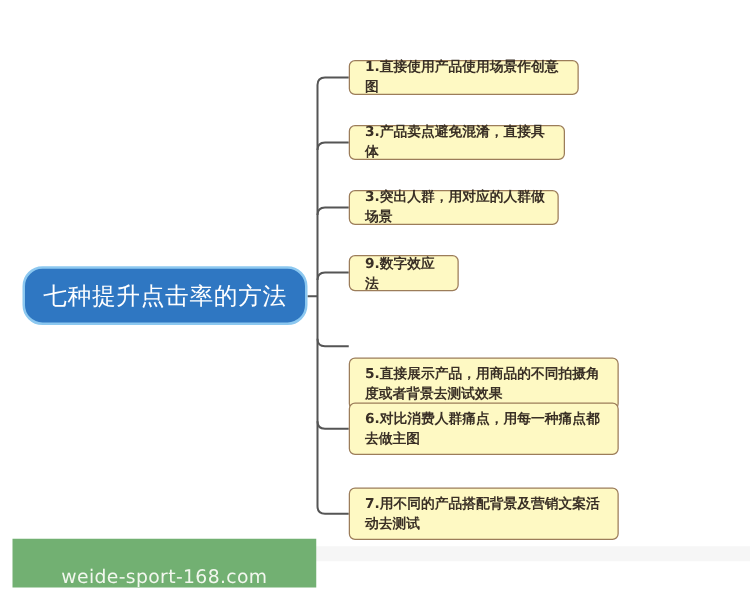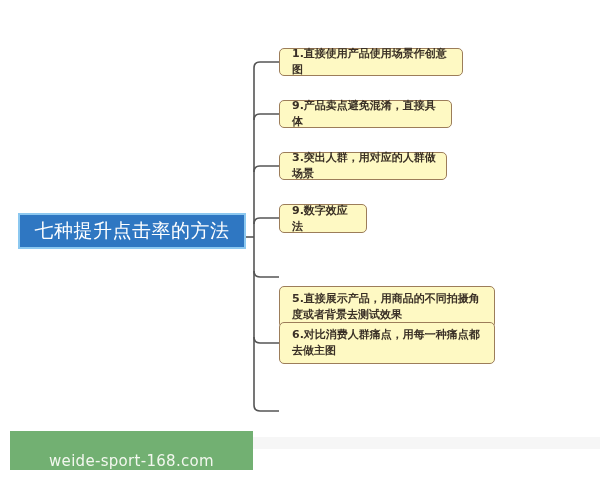--- a/index.html
+++ b/index.html
@@ -3,25 +3,25 @@
 <meta charset="utf-8">
 <style>
   html, body { margin: 0; padding: 0; }
   body {
     width: 600px; height: 480px; position: relative; overflow: hidden;
     background: #ffffff;
     font-family: "DejaVu Sans", "Liberation Sans", sans-serif;
   }
   .canvas { position: absolute; left: 0; top: 0; width: 600px; height: 480px; }
   .central {
-    position: absolute; left: 18px; top: 213px; width: 228px; height: 36px;
+    position: absolute; left: 18px; top: 213px; width: 228px; height: 47px;
     box-sizing: border-box;
     background: #2f77c2;
     border: 2px solid #8cc8f0;
-    border-radius: 0;
+    border-radius: 16px;
     color: #ffffff;
     font-size: 19px;
     display: flex; align-items: center; justify-content: center;
     letter-spacing: 0.5px;
   }
   .node {
     position: absolute; left: 279px;
     box-sizing: border-box;
     background: #fef9c3;
     border: 1px solid #9c7d5a;
@@ -68,33 +68,36 @@
   </svg>
 
   <div class="central">
     <span>七种提升点击率的方法</span>
   </div>
 
   <div class="node" style="top:48px; width:184px; height:28px;">
     <span>1.直接使用产品使用场景作创意图</span>
   </div>
   <div class="node" style="top:100px; width:173px; height:28px;">
-    <span>9.产品卖点避免混淆，直接具体</span>
+    <span>3.产品卖点避免混淆，直接具体</span>
   </div>
   <div class="node" style="top:152px; width:168px; height:28px;">
     <span>3.突出人群，用对应的人群做场景</span>
   </div>
   <div class="node" style="top:204px; width:88px; height:29px;">
     <span>9.数字效应法</span>
   </div>
   <div class="node" style="top:257px; width:216px; height:42px;margin-top:29px;">
     <span>5.直接展示产品，用商品的不同拍摄角度或者背景去测试效果</span>
   </div>
   <div class="node" style="top:322px; width:216px; height:42px;">
     <span>6.对比消费人群痛点，用每一种痛点都去做主图</span>
   </div>
+  <div class="node" style="top:390px; width:216px; height:42px;">
+    <span>7.用不同的产品搭配背景及营销文案活动去测试</span>
+  </div>
 
   <div class="strip"></div>
 
   <div class="watermark">
     <span>weide-sport-168.com</span>
   </div>
 </div>
 
 </body></html>

